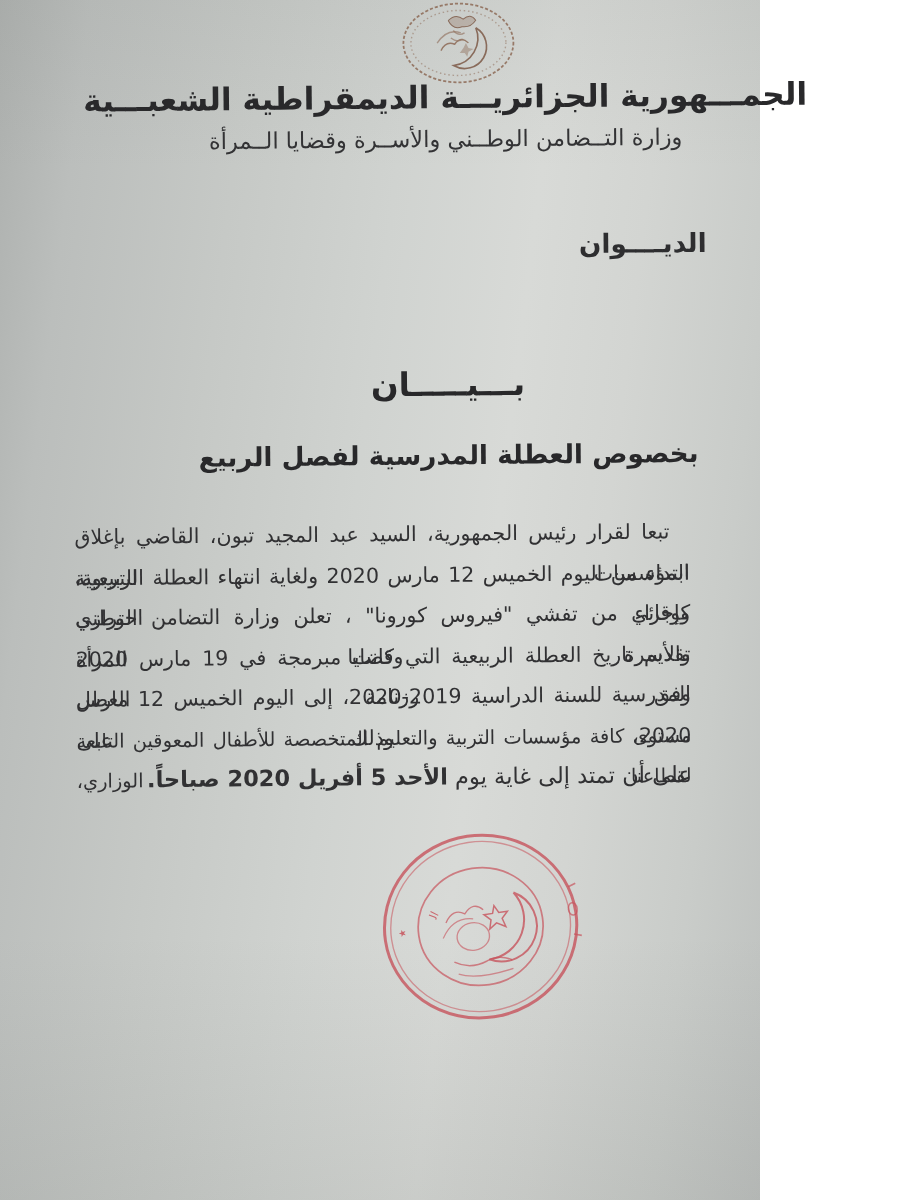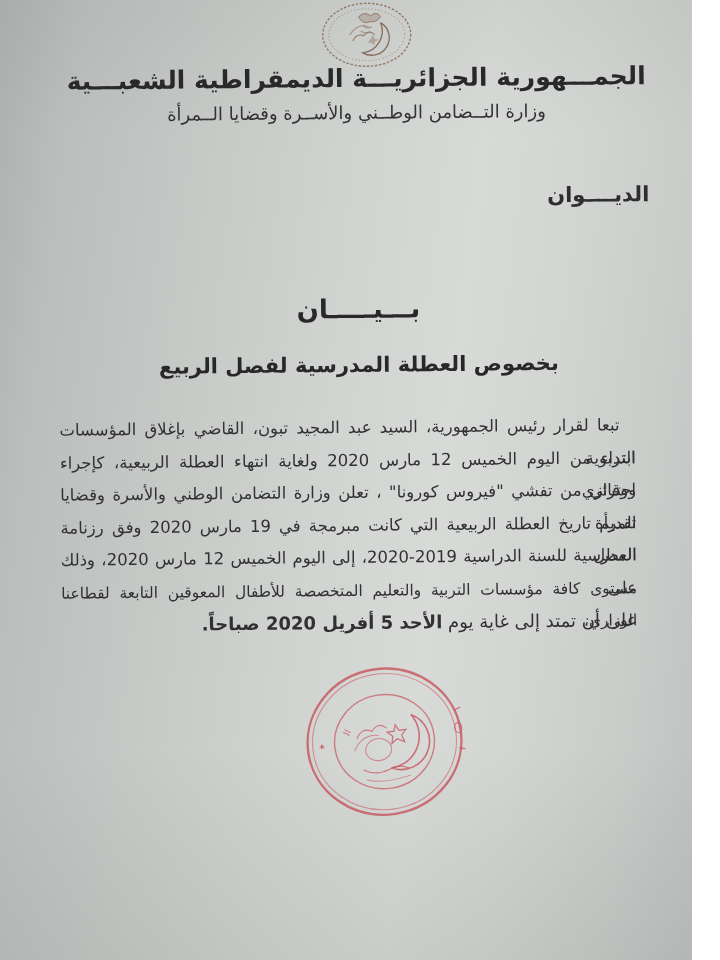--- a/index.html
+++ b/index.html
@@ -1,17 +1,17 @@
 <!DOCTYPE html>
 <html><head>
 <meta charset="utf-8">
 <style>
   html,body{margin:0;padding:0;width:720px;height:960px;overflow:hidden;}
   .page{
-    position:absolute;inset:0;width:692px;height:960px;
+    position:absolute;inset:0;width:608px;height:960px;
     background:
       linear-gradient(180deg, rgba(130,134,130,.10) 0, rgba(130,134,130,0) 14%, rgba(130,134,130,0) 78%, rgba(115,119,115,.14) 100%),
       linear-gradient(97deg,#adb0ae 0%,#bbbebc 10%,#c6c9c6 28%,#d0d3d0 46%,#d8dad7 62%,#d3d5d2 74%,#c9ccc9 88%,#bec1bf 100%);
     font-family:"DejaVu Sans", sans-serif;
     color:#2e2e30;
   }
   .content{position:absolute;inset:0;direction:rtl;transform:rotate(-0.55deg);}
   .abs{position:absolute;}
   .ctr{left:40px;width:640px;text-align:center;}
   .b{font-weight:bold;}

